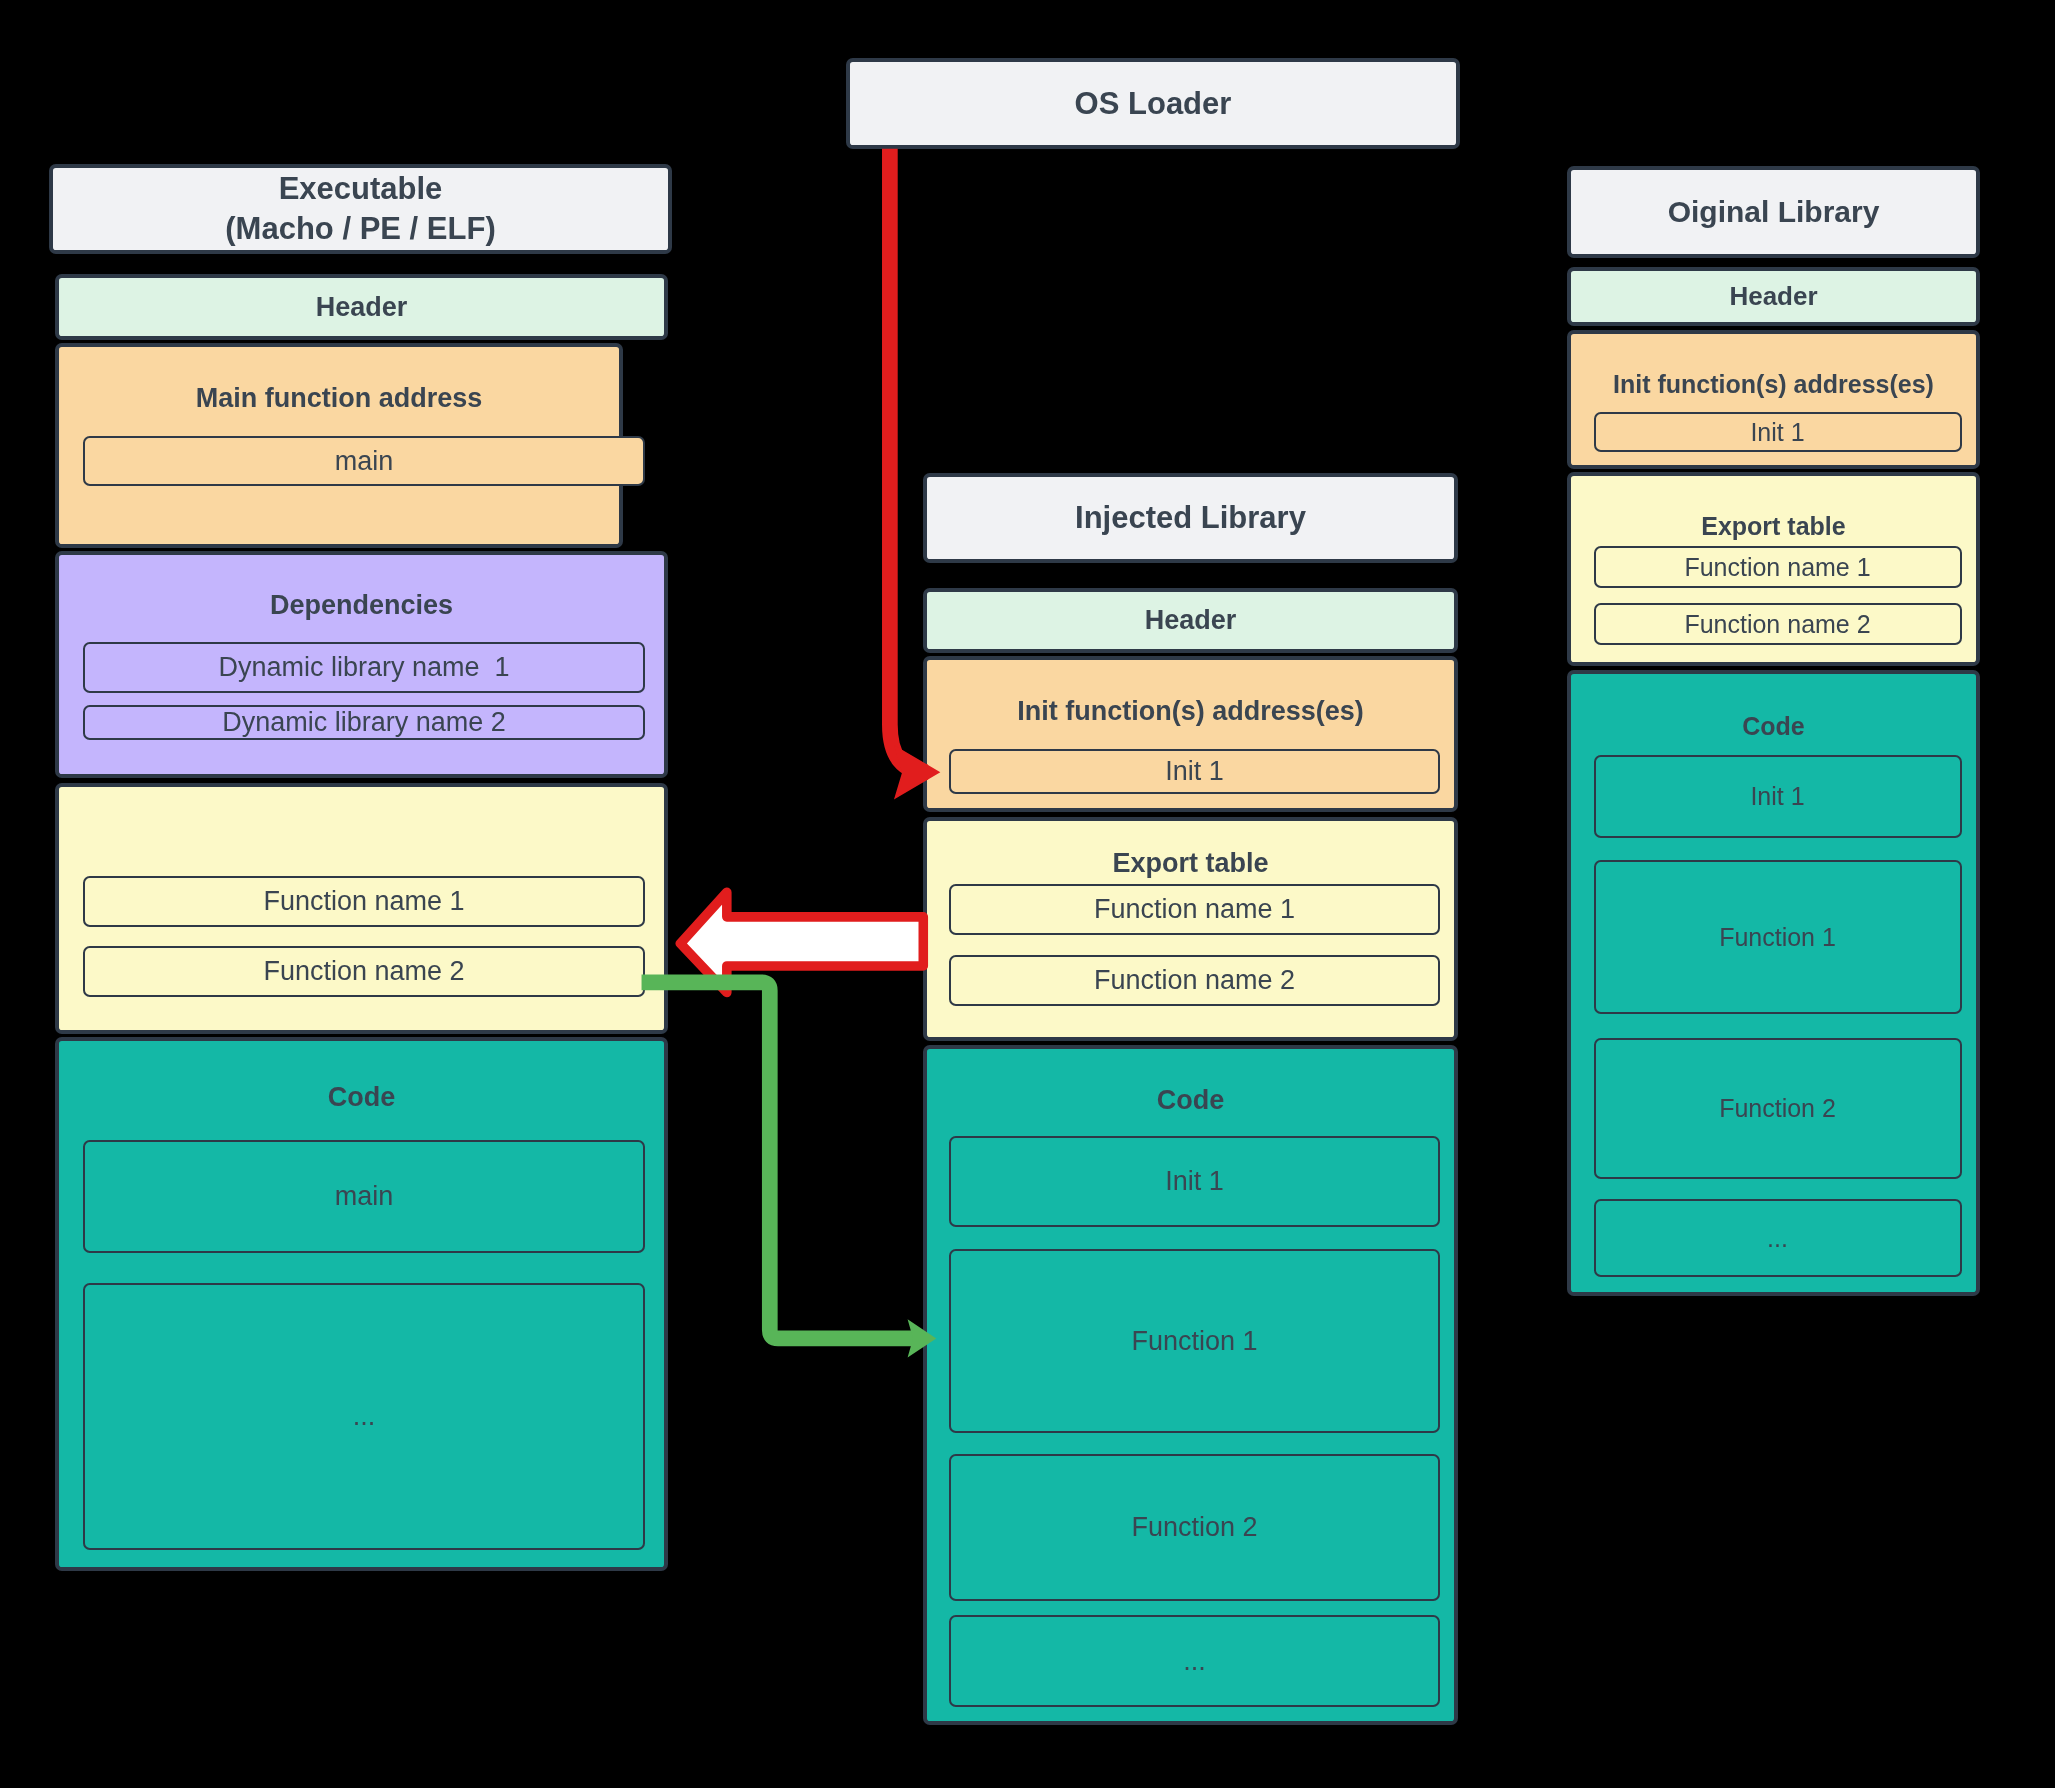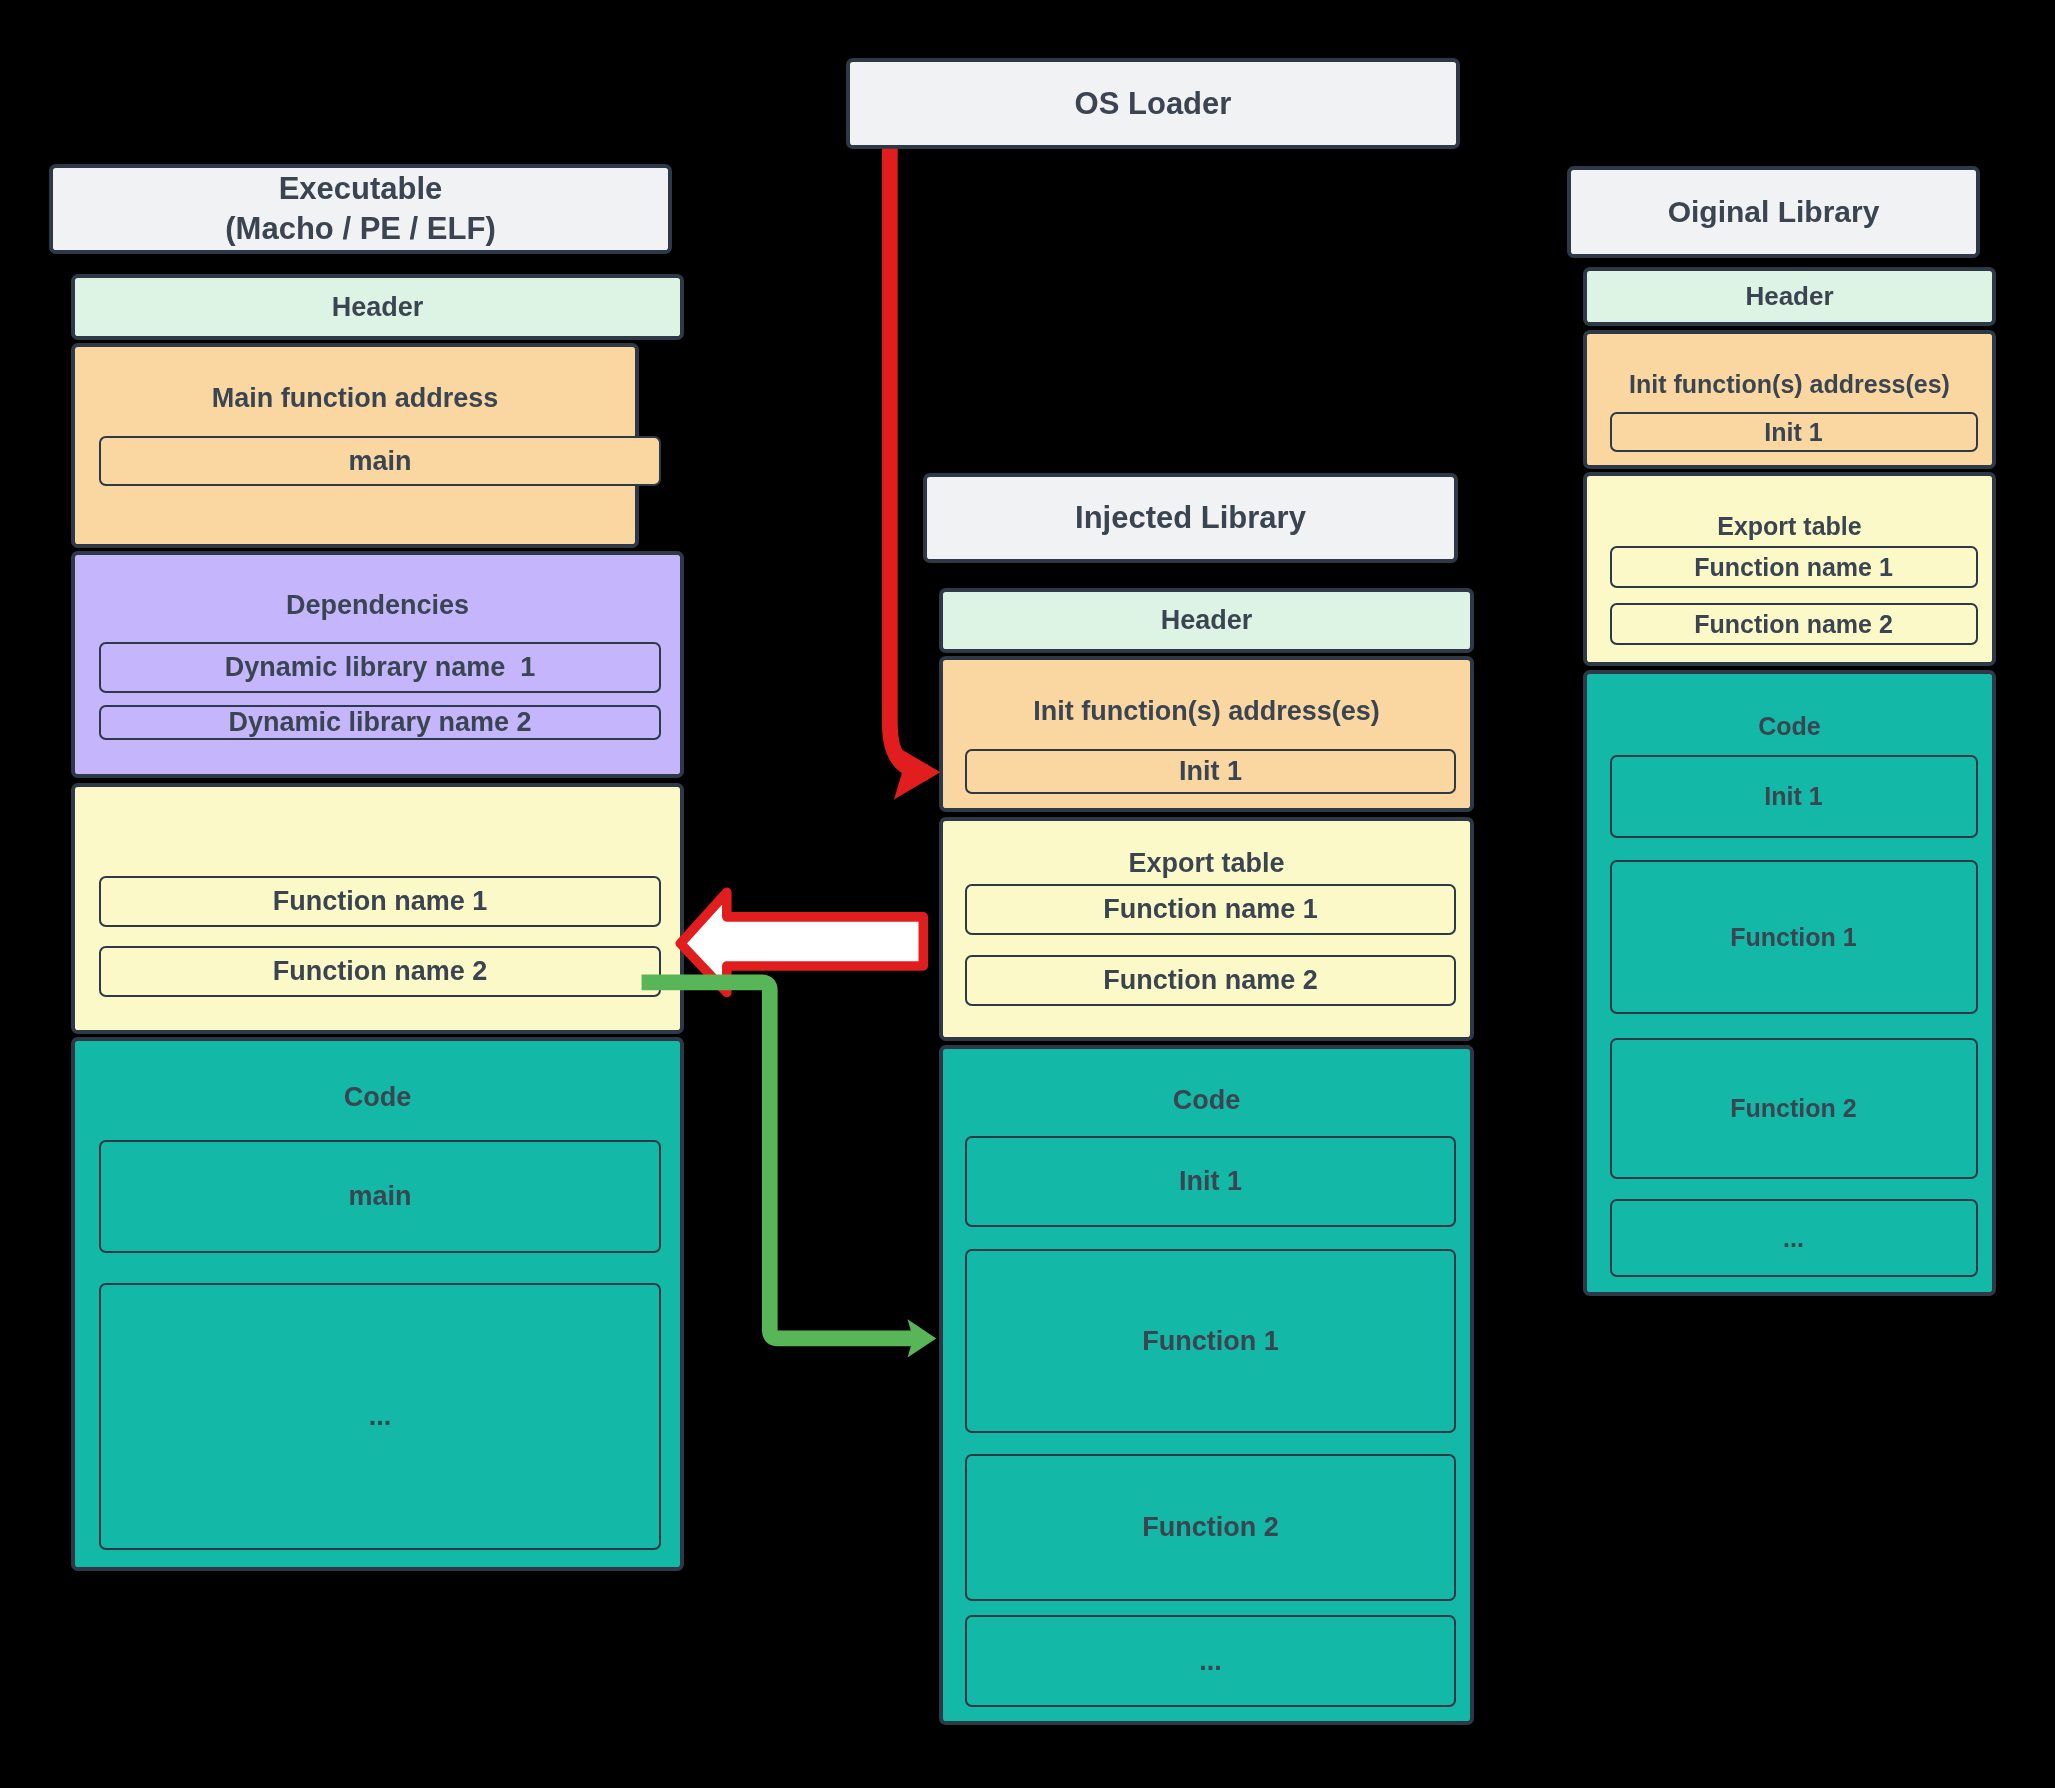--- a/index.html
+++ b/index.html
@@ -20,40 +20,39 @@
     display:flex; flex-direction:column;
     align-items:center; justify-content:center;
     font-size:31px; font-weight:bold;
     text-align:center; line-height:40px;
   }
   .sec {
     position:absolute;
     border:4.1px solid #2e3947;
     border-radius:6.8px;
     box-sizing:border-box;
-    margin-left:16px;
   }
   .sec.center {
     display:flex; align-items:center; justify-content:center;
     font-size:27px; font-weight:bold;
   }
   .sec-label {
     position:absolute; left:0; right:0;
     text-align:center;
     font-size:27px; font-weight:bold;
     line-height:34px;
     white-space:pre-wrap;
   }
   .inner {
     position:absolute;
     border:2.7px solid #2e3947;
     border-radius:6.8px;
     box-sizing:border-box;
     display:flex; align-items:center; justify-content:center;
-    font-size:27px; font-weight:bold;
+    font-size:27px; font-weight:normal;
     white-space:pre-wrap;
   }
   .c-green    { background:#ddf3e4; }
   .c-orange   { background:#fad7a1; }
   .c-lavender { background:#c4b5fd; }
   .c-yellow   { background:#fcf9c8; }
   .c-blue     { background:#14b8a6; }
   .right .sec-label { font-size:25px; }
   .right .inner     { font-size:25px; }
   .right .sec.center{ font-size:26px; }

